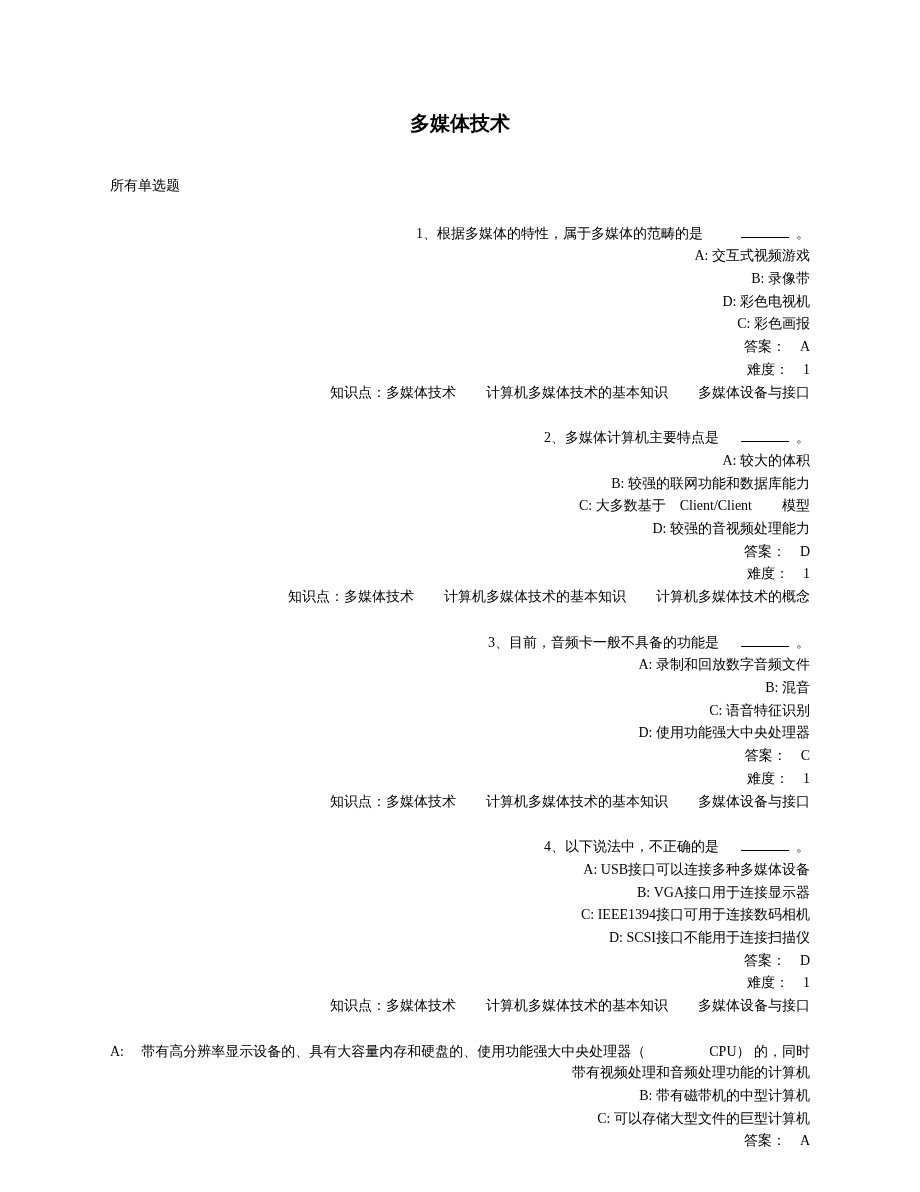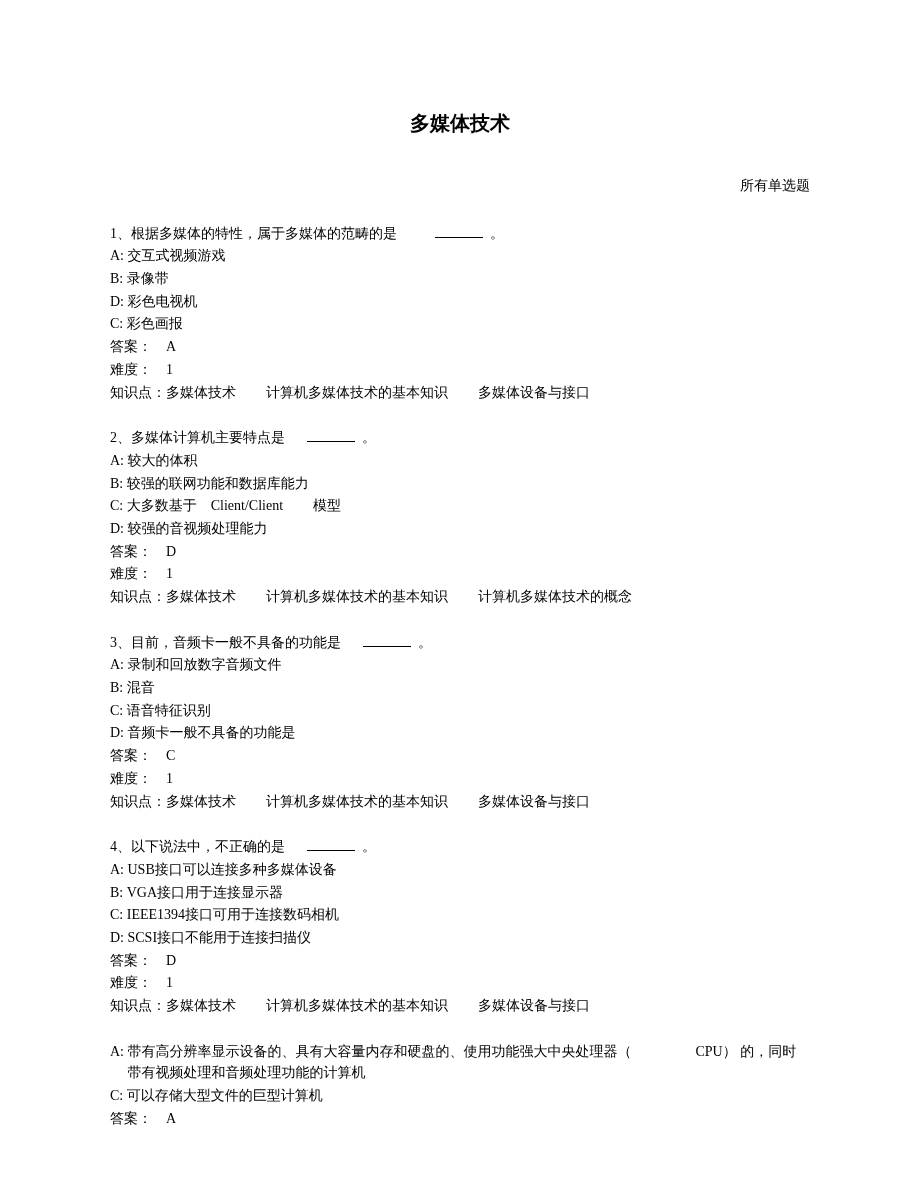--- a/index.html
+++ b/index.html
@@ -19,27 +19,27 @@
     margin: 0 auto;
   }
   .title {
     text-align: center;
     font-size: 20px;
     font-weight: bold;
     margin-bottom: 36px;
   }
   .section-label {
     margin-bottom: 26px;
-    text-align: right;
   }
   .question-block {
     margin-bottom: 24px;
   }
   .q-stem, .opt, .ans, .diff, .know {
     margin: 1px 0;
+    text-align: right;
   }
   .blank {
     display: inline-block;
     border-bottom: 1px solid #000;
     width: 48px;
     height: 0.9em;
     vertical-align: baseline;
     margin: 0 4px;
   }
   .gap {
@@ -92,21 +92,21 @@
 
   <div class="question-block">
     <div class="q-stem">
       <span>3、目前，音频卡一般不具备的功能是</span>
       <span class="gap"></span><span class="blank"></span>
       <span>。</span>
     </div>
     <div class="opt">A:&nbsp;<span>录制和回放数字音频文件</span></div>
     <div class="opt">B:&nbsp;<span>混音</span></div>
     <div class="opt">C:&nbsp;<span>语音特征识别</span></div>
-    <div class="opt">D:&nbsp;<span>音频卡一般不具备的功能是</span></div>
+    <div class="opt">D:&nbsp;<span>使用功能强大中央处理器</span></div>
     <div class="ans"><span>答案：</span><span class="gap"></span><span>C</span></div>
     <div class="diff"><span>难度：</span><span class="gap"></span><span>1</span></div>
     <div class="know"><span>知识点：</span><span>多媒体技术</span><span class="wgap"></span><span>计算机多媒体技术的基本知识</span><span class="wgap"></span><span>多媒体设备与接口</span></div>
   </div>
 
   <div class="question-block">
     <div class="q-stem">
       <span>4、以下说法中，不正确的是</span>
       <span class="gap"></span><span class="blank"></span>
       <span>。</span>
@@ -120,17 +120,18 @@
     <div class="know"><span>知识点：</span><span>多媒体技术</span><span class="wgap"></span><span>计算机多媒体技术的基本知识</span><span class="wgap"></span><span>多媒体设备与接口</span></div>
   </div>
 
   <div class="question-block">
     <div class="opt" style="display:flex;">
       <div style="flex-shrink:0;">A:&nbsp;</div>
       <div>
         <span>带有高分辨率显示设备的、具有大容量内存和硬盘的、使用功能强大中央处理器（</span><span style="display:inline-block;width:64px;"></span><span>CPU）</span>&nbsp;<span>的，同时带有视频处理和音频处理功能的计算机</span>
       </div>
     </div>
+    <div class="opt">B:&nbsp;<span>带有磁带机的中型计算机</span></div>
     <div class="opt">C:&nbsp;<span>可以存储大型文件的巨型计算机</span></div>
     <div class="ans"><span>答案：</span><span class="gap"></span><span>A</span></div>
   </div>
 
 </div>
 
 </body></html>

